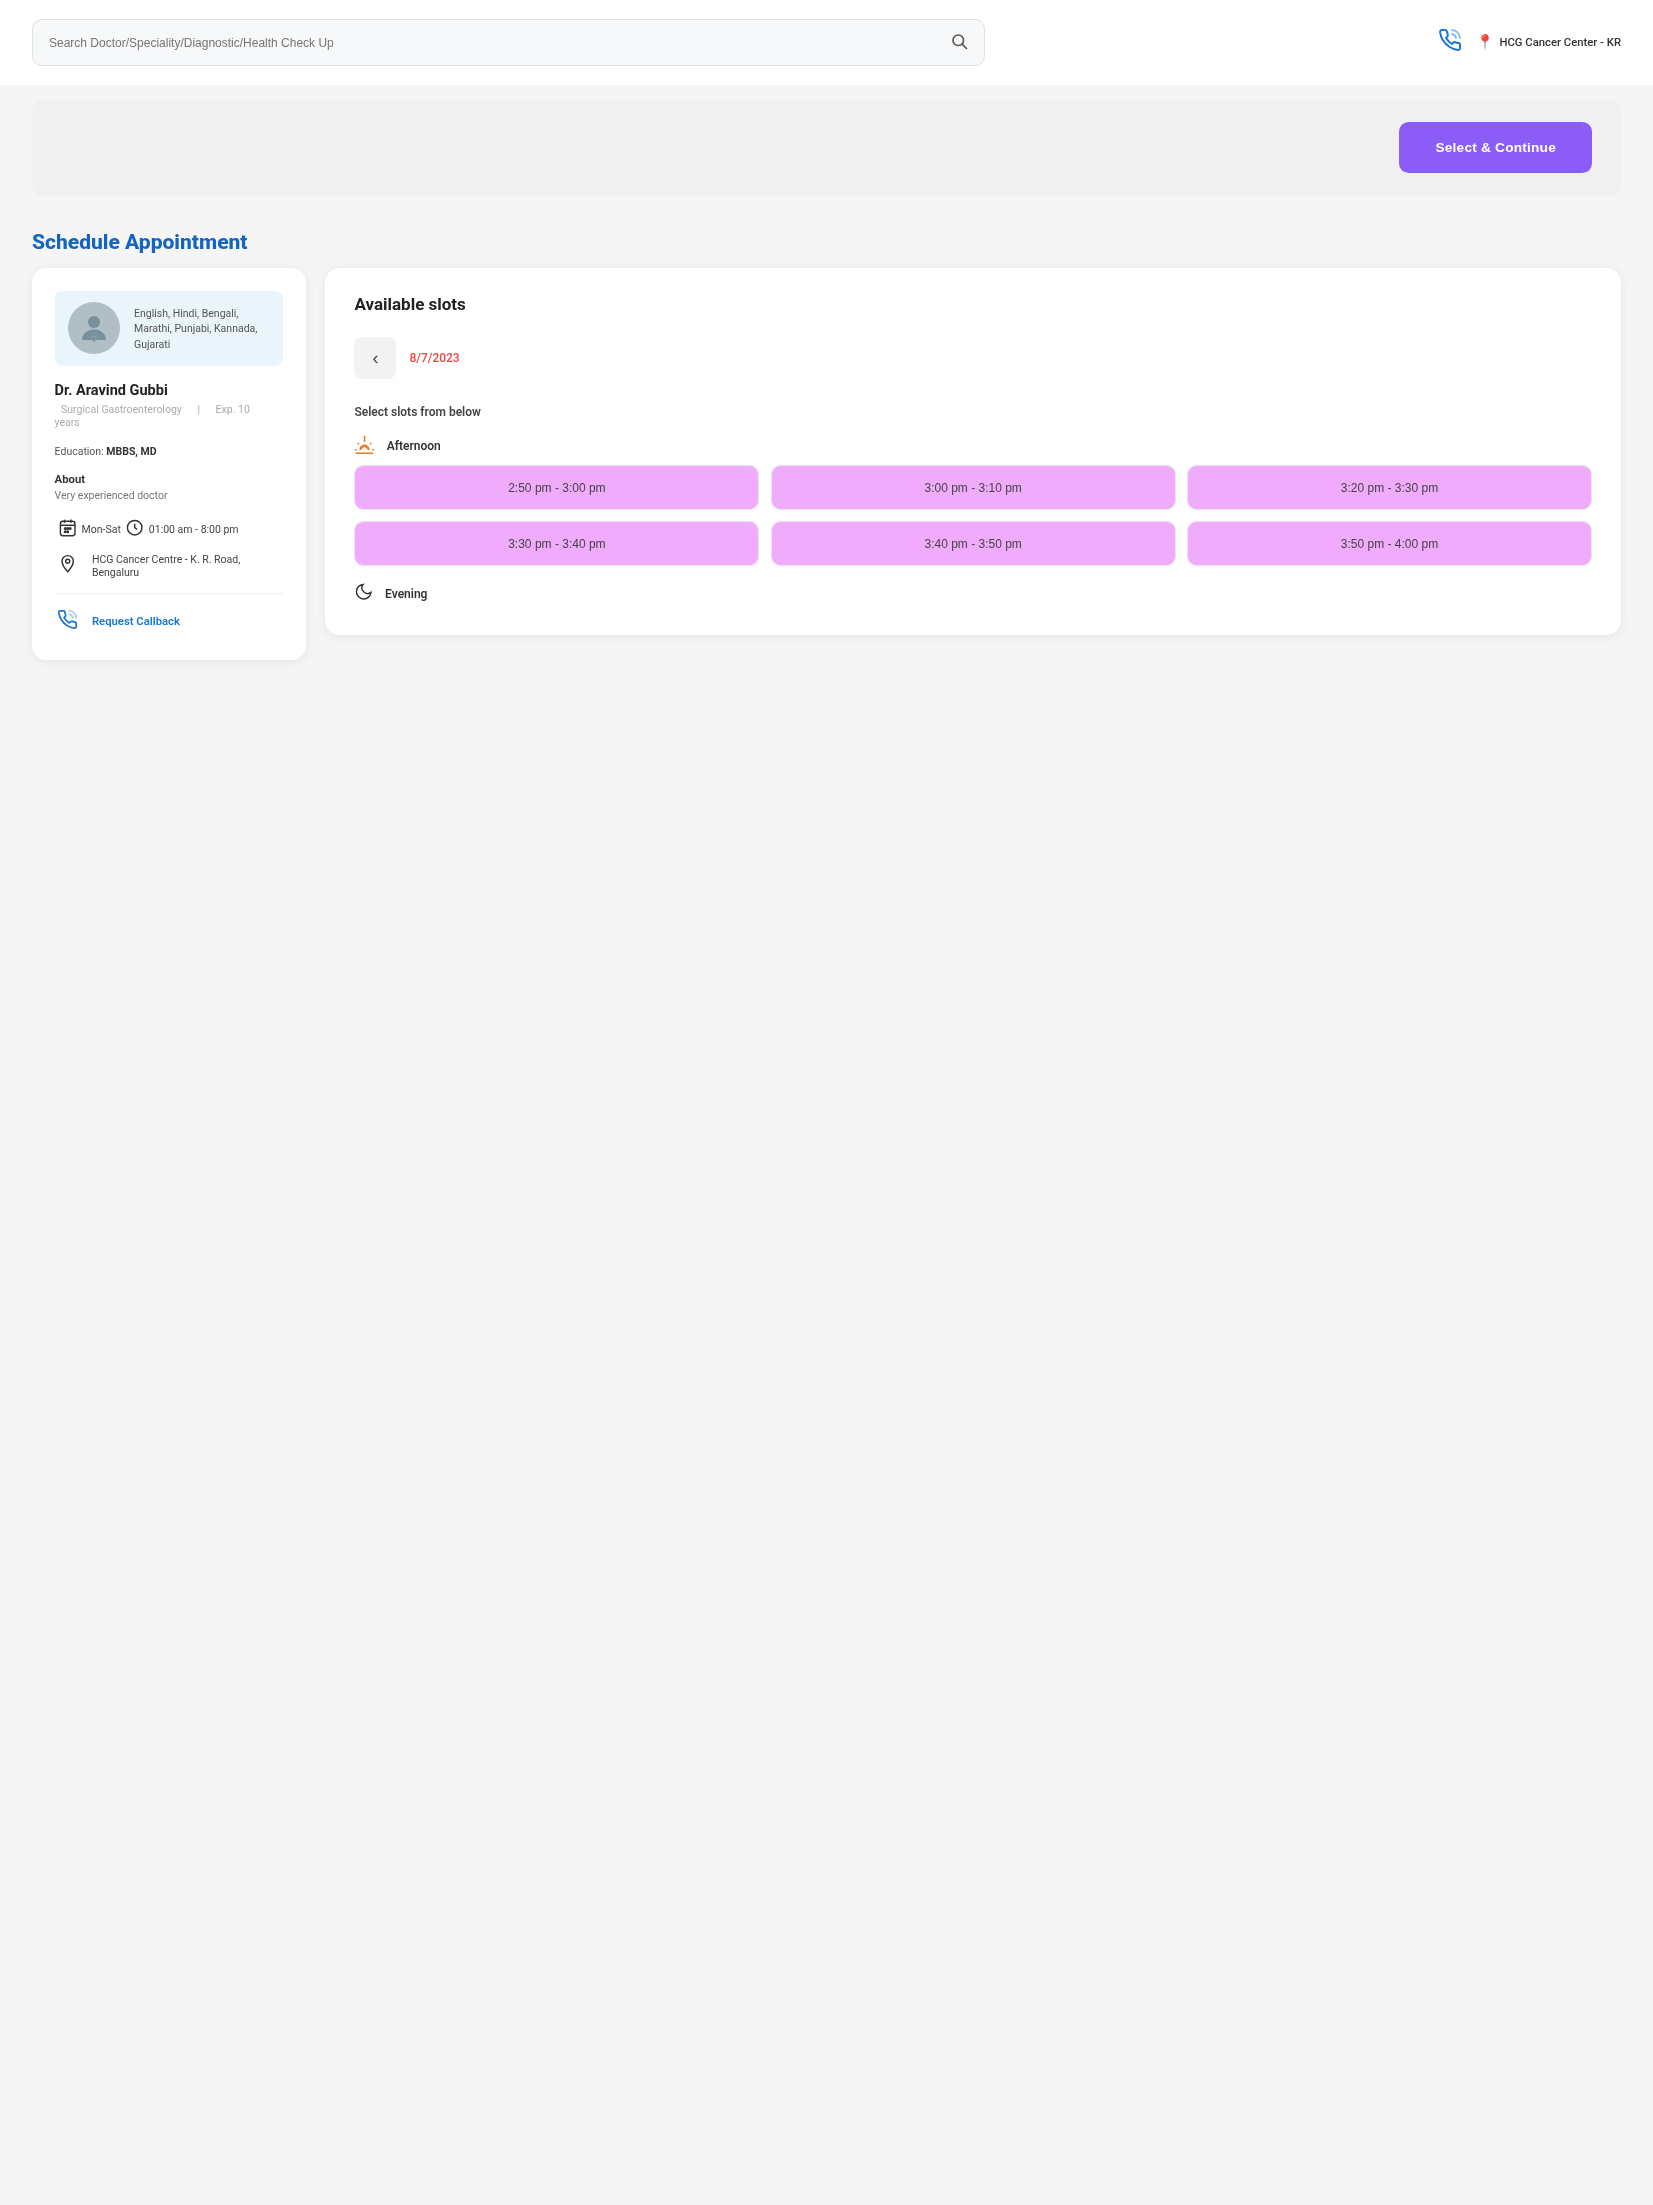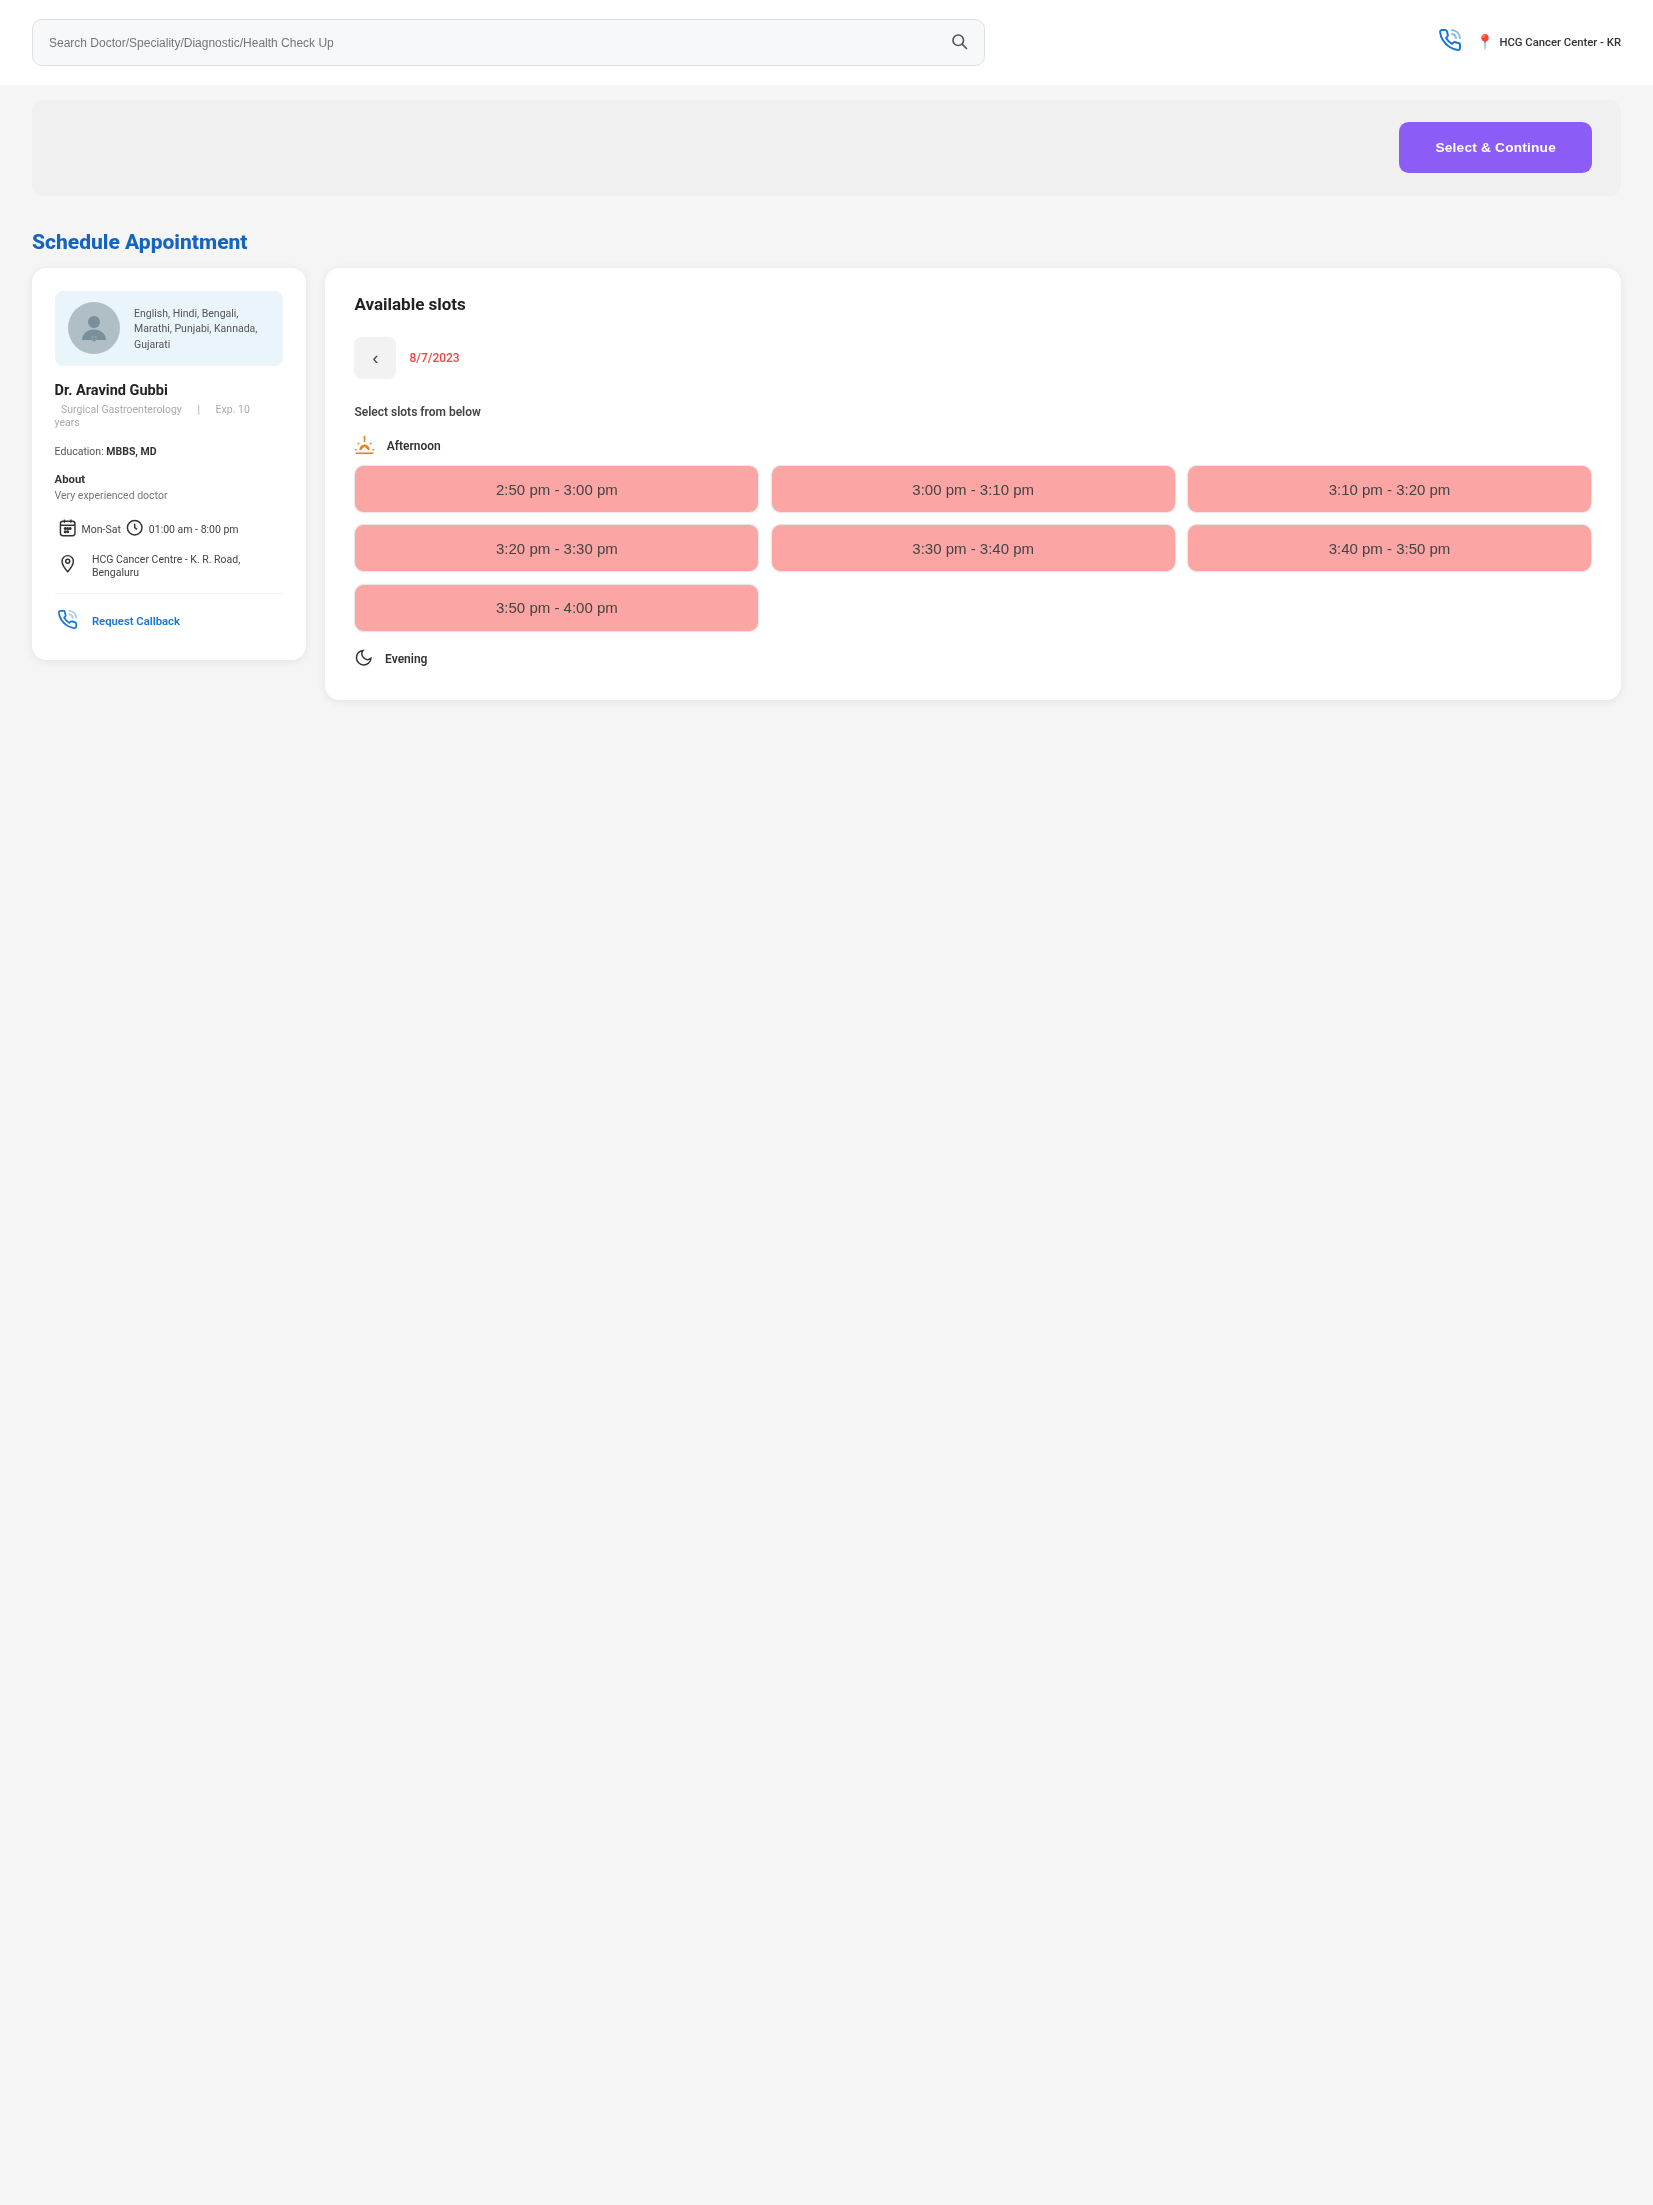--- a/index.html
+++ b/index.html
@@ -289,25 +289,25 @@
       font-weight: 600;
       color: #333;
     }
     .slots-grid {
       display: grid;
       grid-template-columns: repeat(3, 1fr);
       gap: 11.3px;
       margin-bottom: 16px;
     }
     .slot-btn {
-      background: #fca5a5;
+      background: #f0abfc;
       border: 1.2px solid #e8e8e8;
       border-radius: 9.7px;
       padding: 14.5px 8px;
-      font-size: 15px;
+      font-size: 12px;
       color: #444;
       cursor: pointer;
       text-align: center;
       transition: border-color 0.2s, background 0.2s;
       font-weight: 500;
       box-shadow: 0 0.8px 3.2px rgba(0,0,0,0.04);
     }
     .evening-period-row {
       display: flex;
       align-items: center;
@@ -454,21 +454,20 @@
           <line x1="2" y1="22" x2="22" y2="22"></line>
           <polyline points="7 18 12 13 17 18"></polyline>
         </svg>
       </span>
       <span class="period-label">Afternoon</span>
     </div>
 
     <div class="slots-grid" id="afternoon-slots-grid">
     <button class="slot-btn">2:50 pm - 3:00 pm</button>
         <button class="slot-btn">3:00 pm - 3:10 pm</button>
-        <button class="slot-btn">3:10 pm - 3:20 pm</button>
         <button class="slot-btn">3:20 pm - 3:30 pm</button>
         <button class="slot-btn">3:30 pm - 3:40 pm</button>
         <button class="slot-btn">3:40 pm - 3:50 pm</button>
         <button class="slot-btn">3:50 pm - 4:00 pm</button>
       </div>
 
     <div class="evening-period-row">
       <span class="evening-icon">
         <svg width="19.4" height="19.4" viewBox="0 0 24 24" fill="none" stroke="#333" stroke-width="1.8">
           <path d="M21 12.79A9 9 0 1 1 11.21 3 7 7 0 0 0 21 12.79z"></path>

